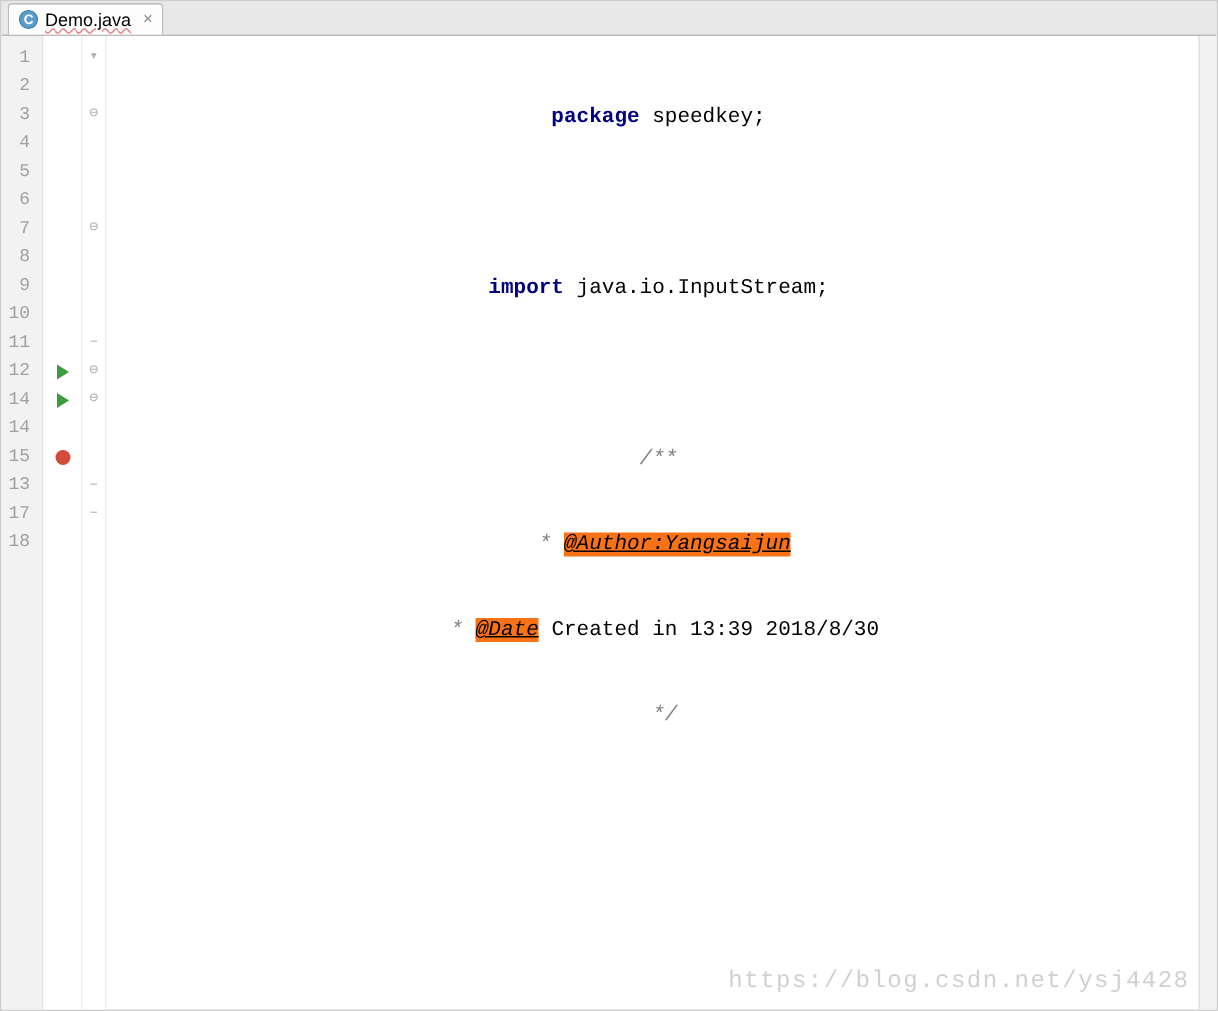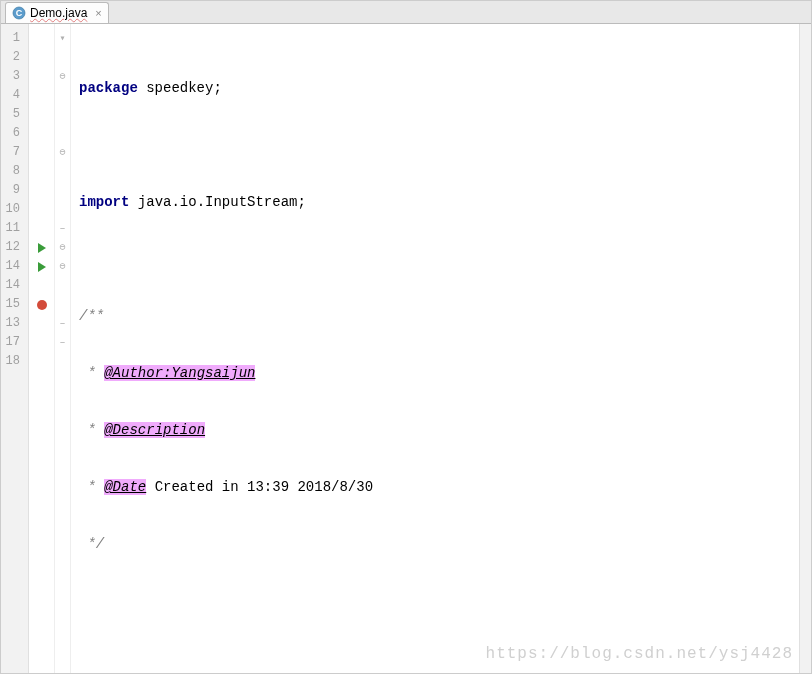--- a/index.html
+++ b/index.html
@@ -84,32 +84,33 @@
     background: #fff;
     border-right: 1px solid #eee;
     padding-top: 5px;
     line-height: 19px;
     color: #b0b0b0;
     font-size: 10px;
   }
   .fold-gutter div { height: 19px; text-align: center; }
   .code {
     flex: 1;
-    padding-top: 17px;
+    padding-top: 7px;
     padding-left: 8px;
     line-height: 19px;
     white-space: pre;
     color: #000;
+    text-align: center;
   }
   .code .line { height: 19px; }
   .kw { color: #000080; font-weight: bold; }
   .comment { color: #808080; font-style: italic; }
   .doc-tag {
     font-style: italic;
-    background: #f0abfc;
+    background: #f97316;
     text-decoration: underline;
   }
   .doc-star { color: #808080; font-style: italic; }
   .doc-val { color: #000000; }
   .run-tri {
     width: 0; height: 0;
     border-left: 8px solid #3a9c3a;
     border-top: 5px solid transparent;
     border-bottom: 5px solid transparent;
   }
@@ -220,21 +221,20 @@
     <div></div>
   </div>
 
   <div class="code">
     <div class="line"><span class="kw">package</span><span> speedkey;</span></div>
     <div class="line"></div>
     <div class="line"><span class="kw">import</span><span> java.io.InputStream;</span></div>
     <div class="line"></div>
     <div class="line"><span class="comment">/**</span></div>
     <div class="line"><span class="doc-star"> * </span><span class="doc-tag">@Author:Yangsaijun</span></div>
-    <div class="line"><span class="doc-star"> * </span><span class="doc-tag">@Description</span></div>
     <div class="line"><span class="doc-star"> * </span><span class="doc-tag">@Date</span><span class="doc-val"> Created in 13:39 2018/8/30</span></div>
     <div class="line"><span class="comment"> */</span></div>
     
     
     
     
     
     
     
   </div>

